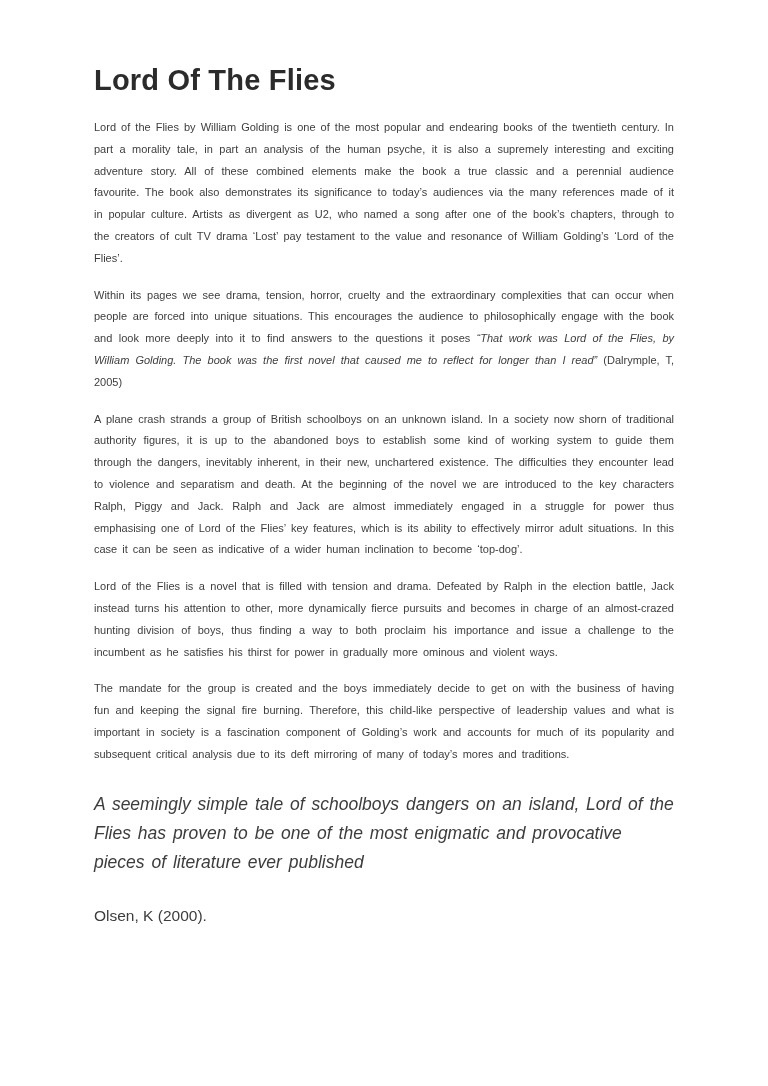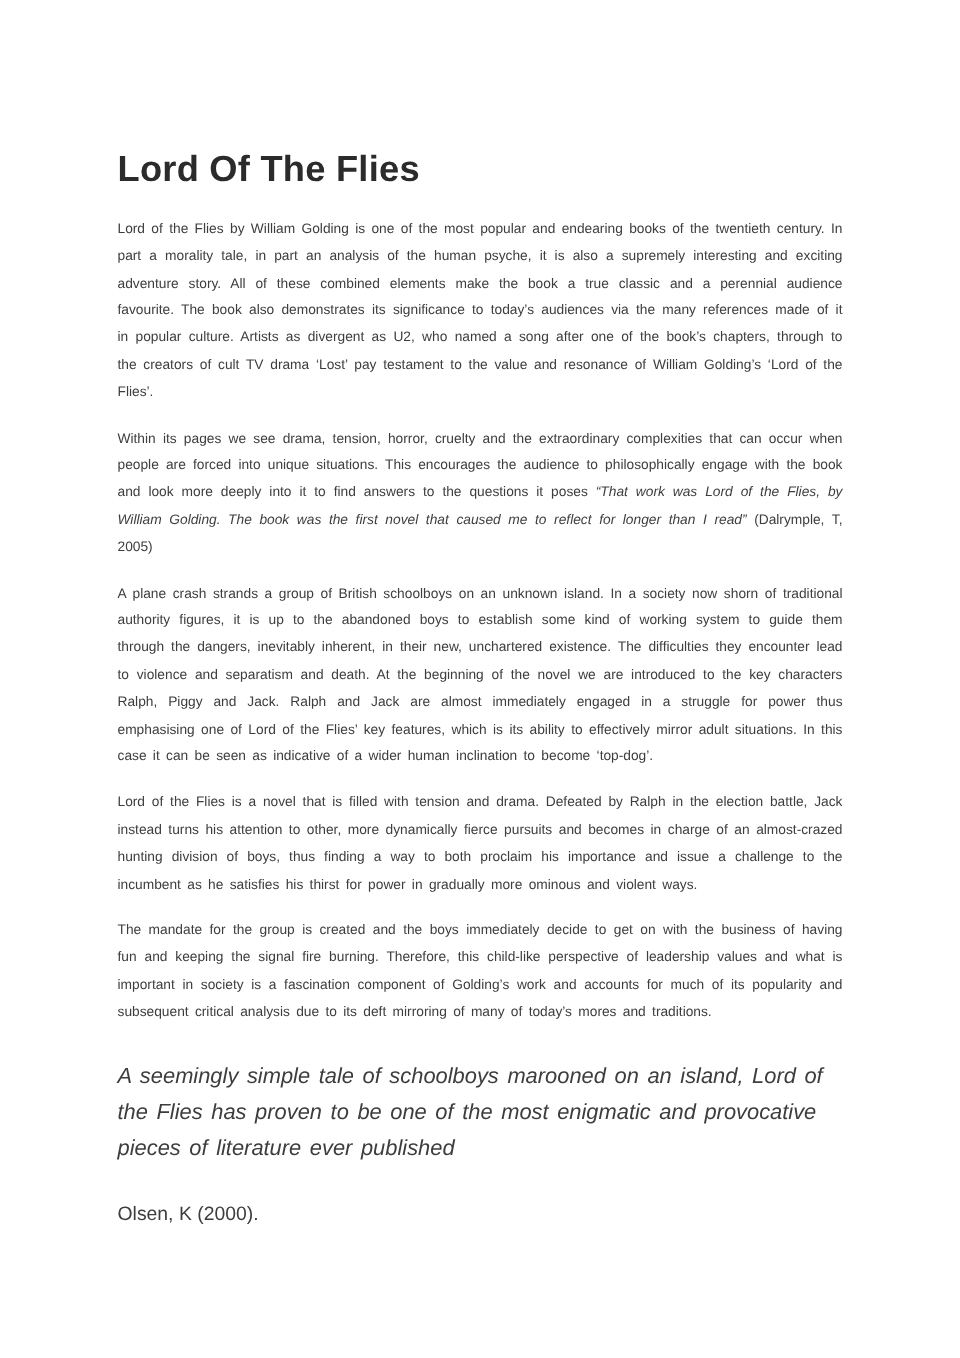--- a/index.html
+++ b/index.html
@@ -10,21 +10,21 @@
       width: 768px;
       height: 1086px;
       background: #ffffff;
       font-family: "Liberation Sans", "DejaVu Sans", sans-serif;
       color: #3d3d3d;
     }
     .page {
       box-sizing: border-box;
       width: 768px;
       height: 1086px;
-      padding: 120px 94px 40px 94px;
+      padding: 64px 94px 40px 94px;
       background: #ffffff;
       overflow: hidden;
     }
     .doc-title {
       font-size: 29px;
       font-weight: bold;
       color: #2b2b2b;
       margin: 0 0 20px 0;
       letter-spacing: 0.2px;
     }
@@ -64,17 +64,17 @@
   <p class="para">Lord of the Flies by William Golding is one of the most popular and endearing books of the twentieth century. In part a morality tale, in part an analysis of the human psyche, it is also a supremely interesting and exciting adventure story. All of these combined elements make the book a true classic and a perennial audience favourite. The book also demonstrates its significance to today’s audiences via the many references made of it in popular culture. Artists as divergent as U2, who named a song after one of the book’s chapters, through to the creators of cult TV drama ‘Lost’ pay testament to the value and resonance of William Golding’s ‘Lord of the Flies’.</p>
 
   <p class="para"><span>Within its pages we see drama, tension, horror, cruelty and the extraordinary complexities that can occur when people are forced into unique situations. This encourages the audience to philosophically engage with the book and look more deeply into it to find answers to the questions it poses </span><span class="quote">“That work was Lord of the Flies, by William Golding. The book was the first novel that caused me to reflect for longer than I read”</span><span> (Dalrymple, T, 2005)</span></p>
 
   <p class="para">A plane crash strands a group of British schoolboys on an unknown island. In a society now shorn of traditional authority figures, it is up to the abandoned boys to establish some kind of working system to guide them through the dangers, inevitably inherent, in their new, unchartered existence. The difficulties they encounter lead to violence and separatism and death. At the beginning of the novel we are introduced to the key characters Ralph, Piggy and Jack. Ralph and Jack are almost immediately engaged in a struggle for power thus emphasising one of Lord of the Flies’ key features, which is its ability to effectively mirror adult situations. In this case it can be seen as indicative of a wider human inclination to become ‘top-dog’.</p>
 
   <p class="para">Lord of the Flies is a novel that is filled with tension and drama. Defeated by Ralph in the election battle, Jack instead turns his attention to other, more dynamically fierce pursuits and becomes in charge of an almost-crazed hunting division of boys, thus finding a way to both proclaim his importance and issue a challenge to the incumbent as he satisfies his thirst for power in gradually more ominous and violent ways.</p>
 
   <p class="para">The mandate for the group is created and the boys immediately decide to get on with the business of having fun and keeping the signal fire burning. Therefore, this child-like perspective of leadership values and what is important in society is a fascination component of Golding’s work and accounts for much of its popularity and subsequent critical analysis due to its deft mirroring of many of today’s mores and traditions.</p>
 
-  <p class="pull-quote">A seemingly simple tale of schoolboys marooned on an island, Lord of the Flies has proven to be one of the most enigmatic and provocative pieces of literature ever published</p>
+  <p class="pull-quote">A seemingly simple tale of schoolboys dangers on an island, Lord of the Flies has proven to be one of the most enigmatic and provocative pieces of literature ever published</p>
 
   <p class="closing-citation">Olsen, K (2000).</p>
 
 </div>
 
 </body></html>

